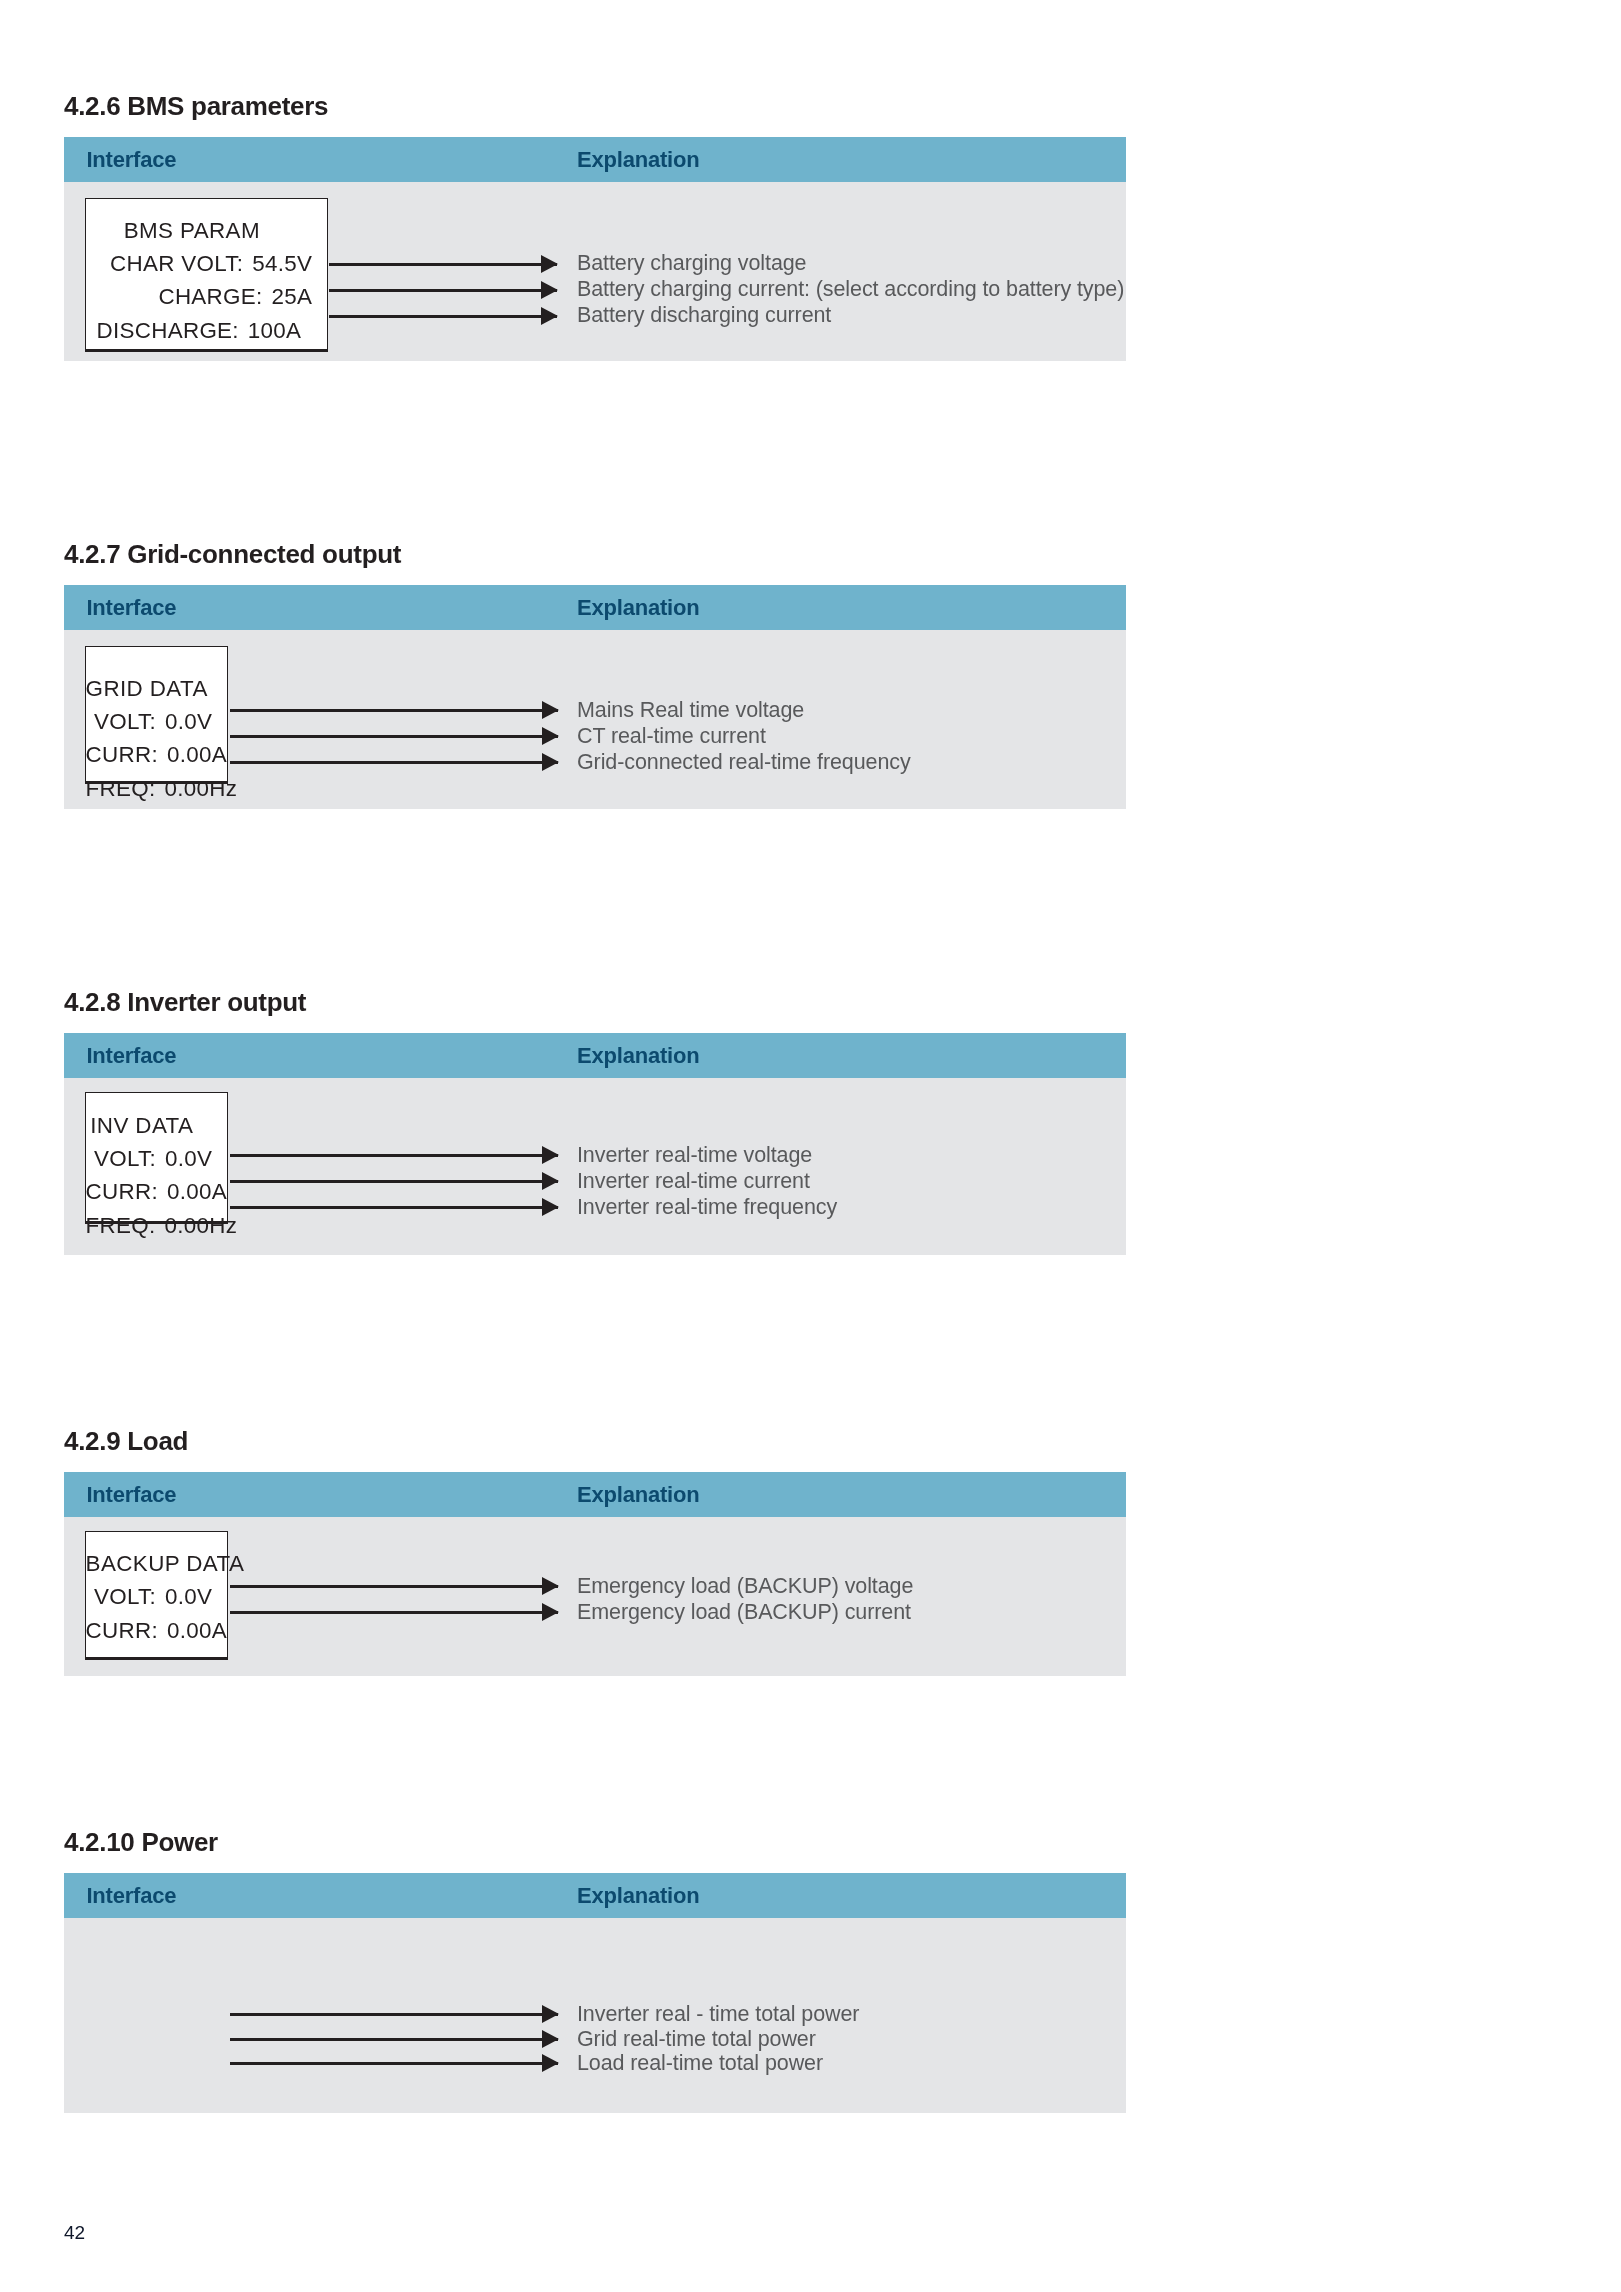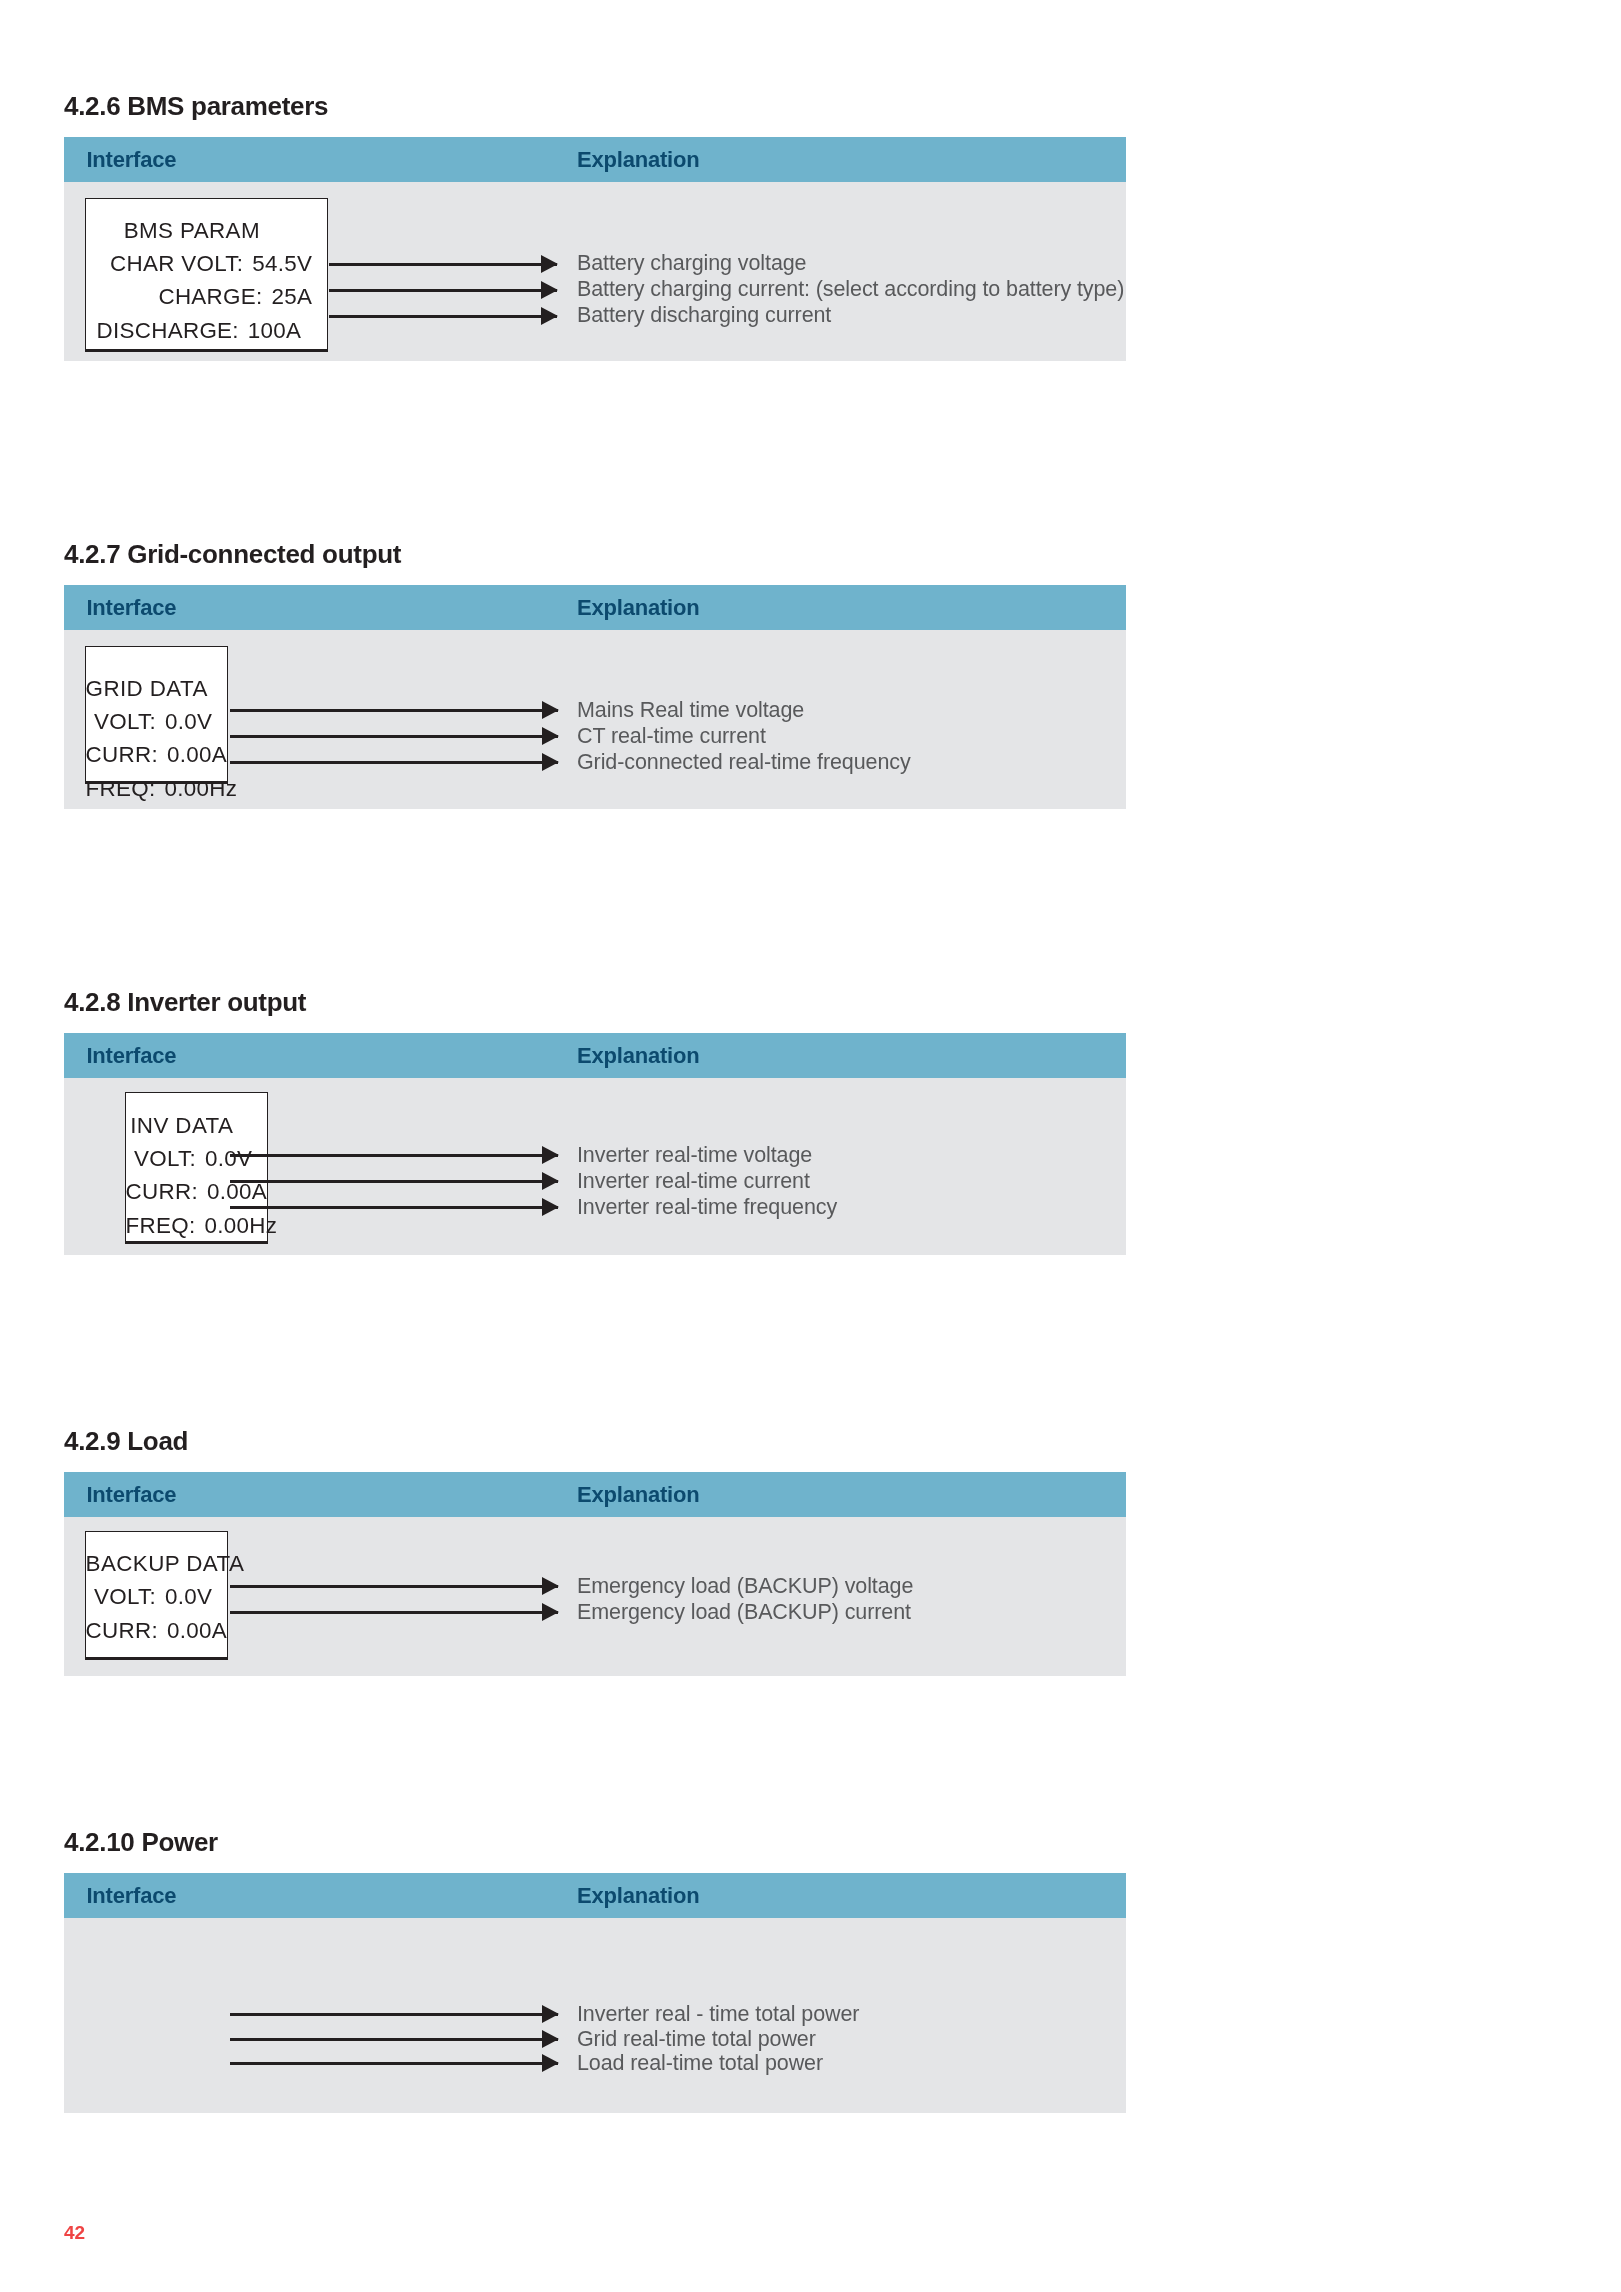--- a/index.html
+++ b/index.html
@@ -127,22 +127,22 @@
     letter-spacing: -0.1px;
     transform: translateY(-50%);
   }
 
   
   .page-num {
     position: absolute;
     left: 64px;
     top: 2222px;
     font-size: 19px;
-    font-weight: bold;
-    color: #ef4444;
+    font-weight: normal;
+    color: #0f172a;
   }
 </style>
 </head>
 <body>
 
 <div class="page">
 
   <div class="section" style="top:93px;">
     <h2 class="sec-heading">4.2.6 BMS parameters</h2>
     <div class="tbl">
@@ -208,21 +208,21 @@
   </div>
 
   <div class="section" style="top:989px;">
     <h2 class="sec-heading">4.2.8 Inverter output</h2>
     <div class="tbl">
       <div class="tbl-head">
         <span class="th th-interface">Interface</span>
         <span class="th th-explanation">Explanation</span>
       </div>
       <div class="tbl-body" style="height:177px;">
-        <div class="iface-box" style="top:14.3px;width:143px;height:152px;margin-left:40px;">
+        <div class="iface-box" style="top:14.3px;width:143px;height:132px;">
           <div class="iface-lines" style="top:19.7px;">
             <div class="iface-title">INV DATA</div>
             <div class="iface-row" style="margin-top:7.2px;">
               <span>VOLT:</span><span class="val">0.0V</span>
             </div>
             <div class="iface-row" style="margin-top:7.2px;">
               <span>CURR:</span><span class="val">0.00A</span>
             </div>
             <div class="iface-row" style="margin-top:7.2px;">
               <span>FREQ:</span><span class="val">0.00Hz</span>

